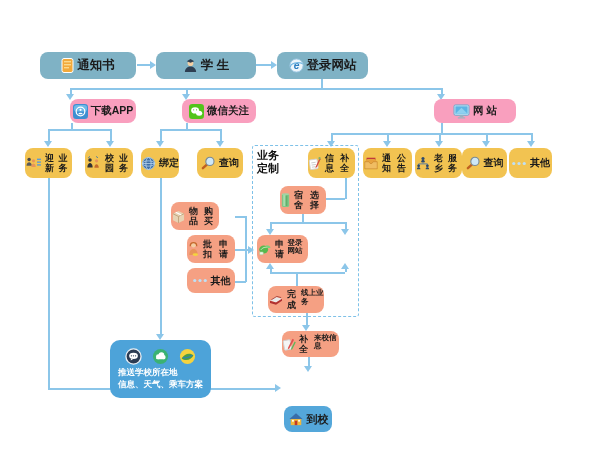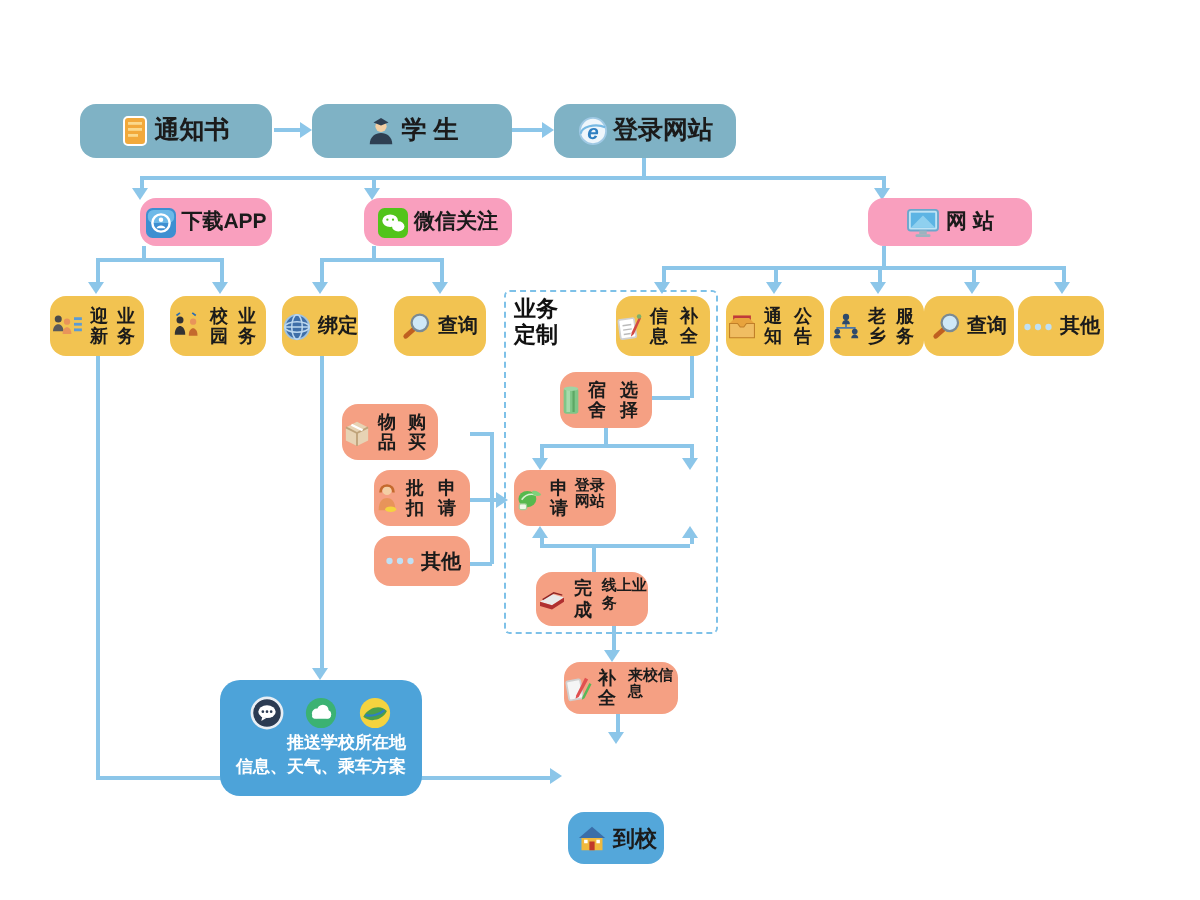--- a/index.html
+++ b/index.html
@@ -21,21 +21,21 @@
   .vl{position:absolute;width:2px;background:#8cc6e9;}
   .ad{position:absolute;width:0;height:0;border-left:4px solid transparent;border-right:4px solid transparent;border-top:6px solid #8cc6e9;}
   .au{position:absolute;width:0;height:0;border-left:4px solid transparent;border-right:4px solid transparent;border-bottom:6px solid #8cc6e9;}
   .ar{position:absolute;width:0;height:0;border-top:4px solid transparent;border-bottom:4px solid transparent;border-left:6px solid #8cc6e9;}
   .dashbox{position:absolute;left:252px;top:145px;width:105px;height:170px;border:1px dashed #7ec1e8;border-radius:3px;}
   .dashlabel{position:absolute;left:257px;top:149px;font-size:11px;font-weight:bold;color:#111;line-height:1.2;}
   .dashlabel b{display:block;}
   .pushbox{position:absolute;left:110px;top:340px;width:101px;height:58px;background:#4da3d9;border-radius:10px;
            display:flex;flex-direction:column;align-items:center;justify-content:center;gap:2px;}
   .pushicons{display:flex;gap:10px;align-items:center;}
-  .pushtext{color:#fff;font-size:8.5px;font-weight:bold;line-height:1.35;text-align:right;font-family:Liberation Mono, monospace;}
+  .pushtext{color:#fff;font-size:8.5px;font-weight:bold;line-height:1.35;text-align:left;}
   .pushtext b{display:block;font-weight:bold;}
 </style>
 </head>
 <body>
 
 <div class="canvas">
 
   <i class="hl" style="left:137px;top:64px;width:13px"></i>
   <i class="ar" style="left:150px;top:61px"></i>
   <i class="hl" style="left:238px;top:64px;width:33px"></i>

